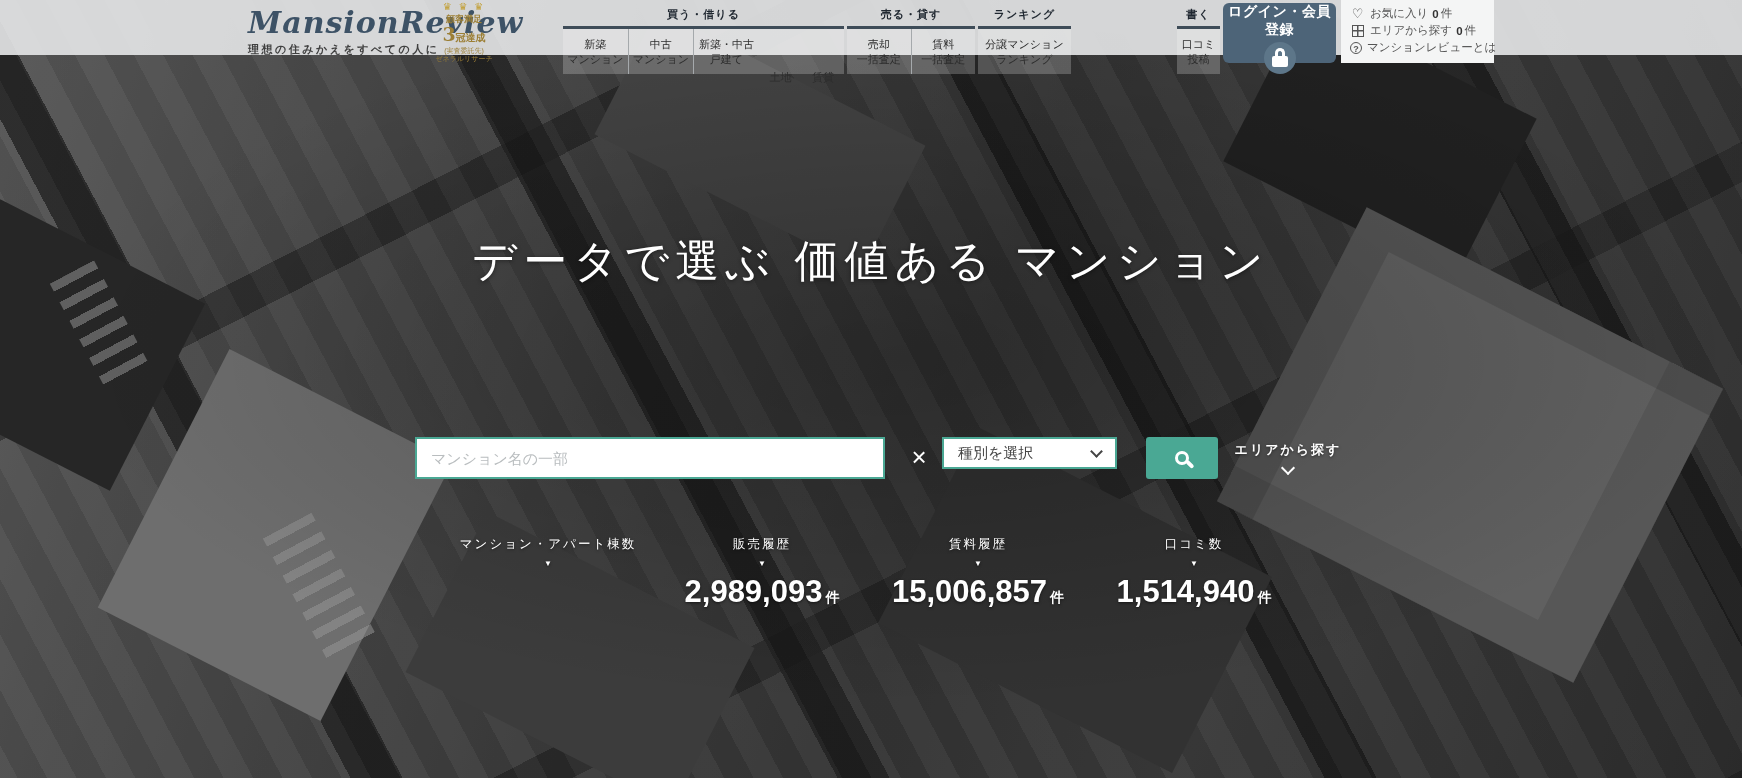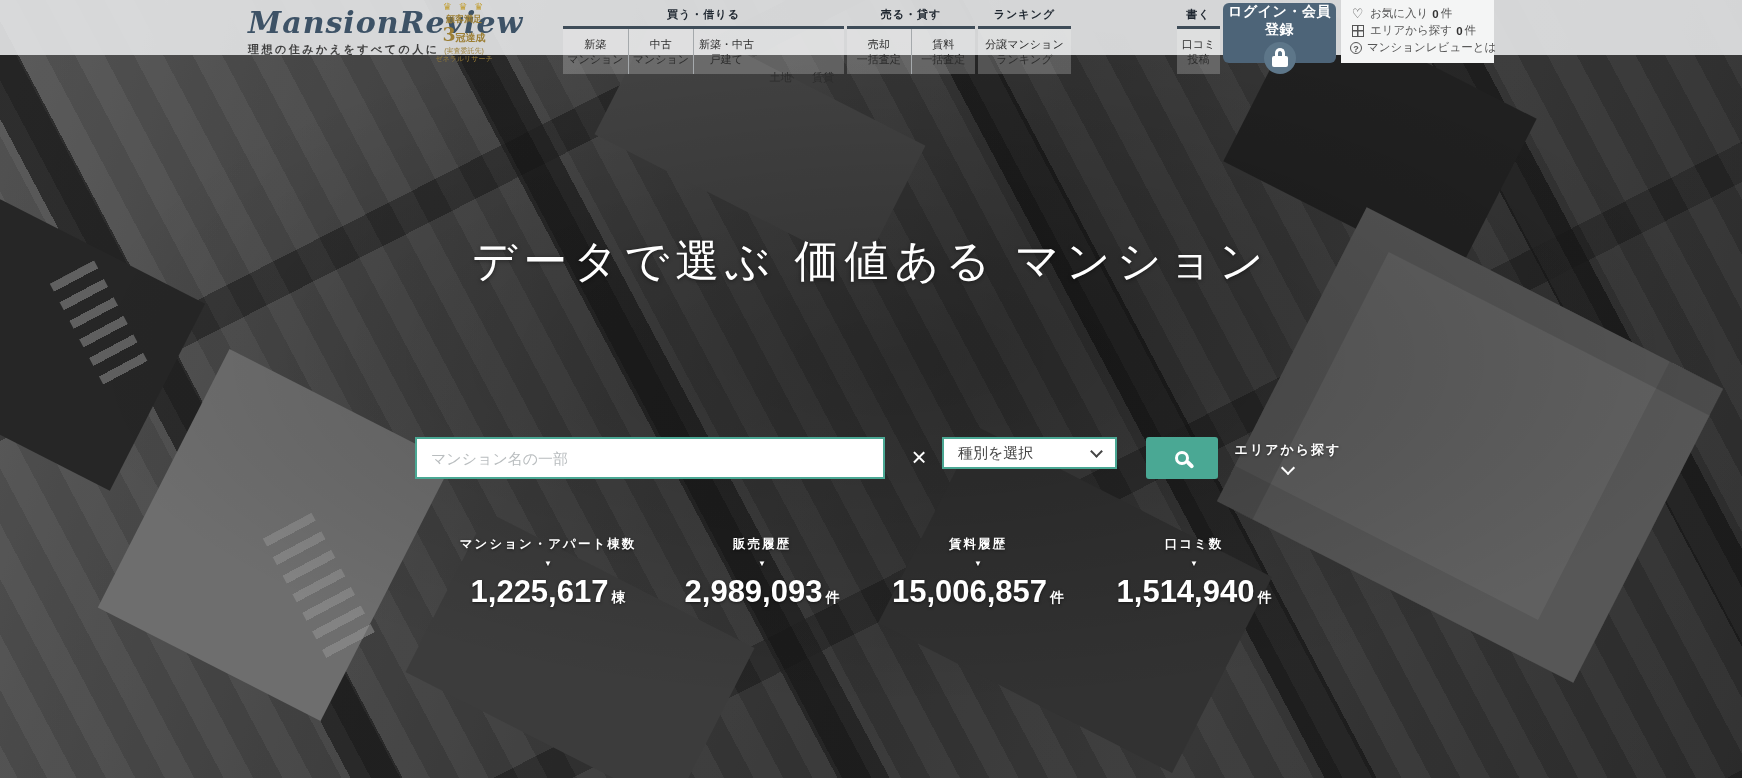--- a/index.html
+++ b/index.html
@@ -112,21 +112,21 @@
     color:#fff; cursor:pointer; }
   .area-label { font-size:13px; font-weight:bold; letter-spacing:2px;
     text-shadow:0 1px 3px rgba(0,0,0,.5); }
   .area-chevron { width:10px; height:10px; border-right:2.5px solid #fff;
     border-bottom:2.5px solid #fff; transform:rotate(45deg); margin:4px auto 0; }
 
   .stats { position:absolute; left:0; top:536px; width:1742px; }
   .stat { position:absolute; width:240px; text-align:center; color:#fff;
     text-shadow:0 1px 3px rgba(0,0,0,.55); }
   .stat1 { left:428px; } .stat2 { left:642px; } .stat3 { left:858px; } .stat4 { left:1074px; }
-  .stat-label { font-size:12.5px; font-weight:bold; letter-spacing:2px; }
+  .stat-label { font-size:12.5px; font-weight:normal; letter-spacing:2px; }
   .stat-tri { font-size:8px; margin-top:7px; line-height:8px; }
   .stat-value { margin-top:6px; font-size:31px; font-weight:bold; letter-spacing:0; }
   .stat-unit { font-size:14px; font-weight:bold; margin-left:3px; }
 </style>
 </head>
 <body>
 
 <div id="stage">
 
   <div class="bg">
@@ -251,21 +251,20 @@
   </button>
   <div class="area-link">
     <div class="area-label">エリアから探す</div>
     <div class="area-chevron"></div>
   </div>
 
   <div class="stats">
     <div class="stat stat1">
       <div class="stat-label">マンション・アパート棟数</div>
       <div class="stat-tri">▼</div>
-      <div class="stat-value"><span>1,225,617</span><span class="stat-unit">棟</span></div>
     </div>
     <div class="stat stat2">
       <div class="stat-label">販売履歴</div>
       <div class="stat-tri">▼</div>
       <div class="stat-value"><span>2,989,093</span><span class="stat-unit">件</span></div>
     </div>
     <div class="stat stat3">
       <div class="stat-label">賃料履歴</div>
       <div class="stat-tri">▼</div>
       <div class="stat-value"><span>15,006,857</span><span class="stat-unit">件</span></div>

